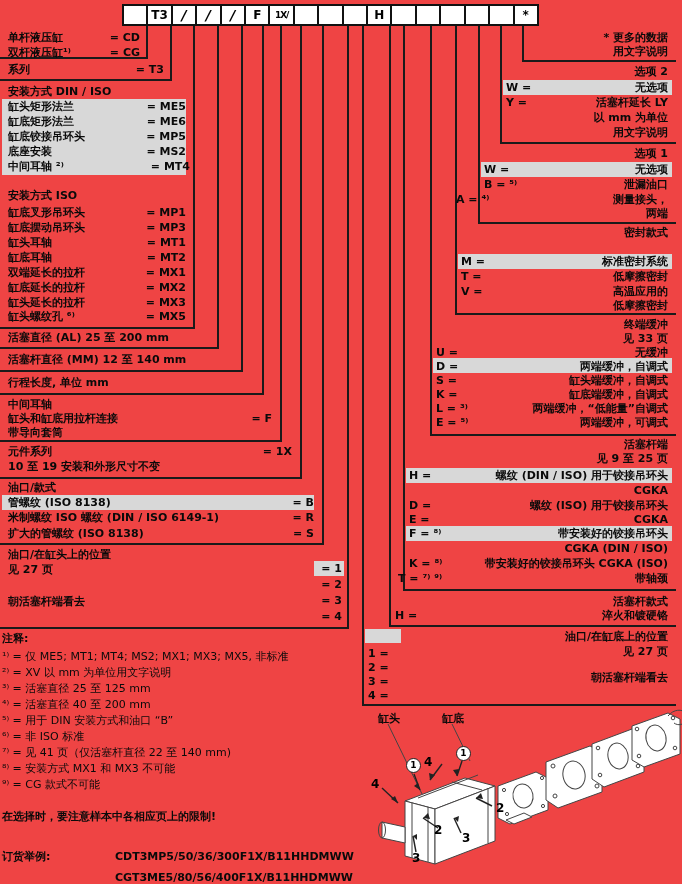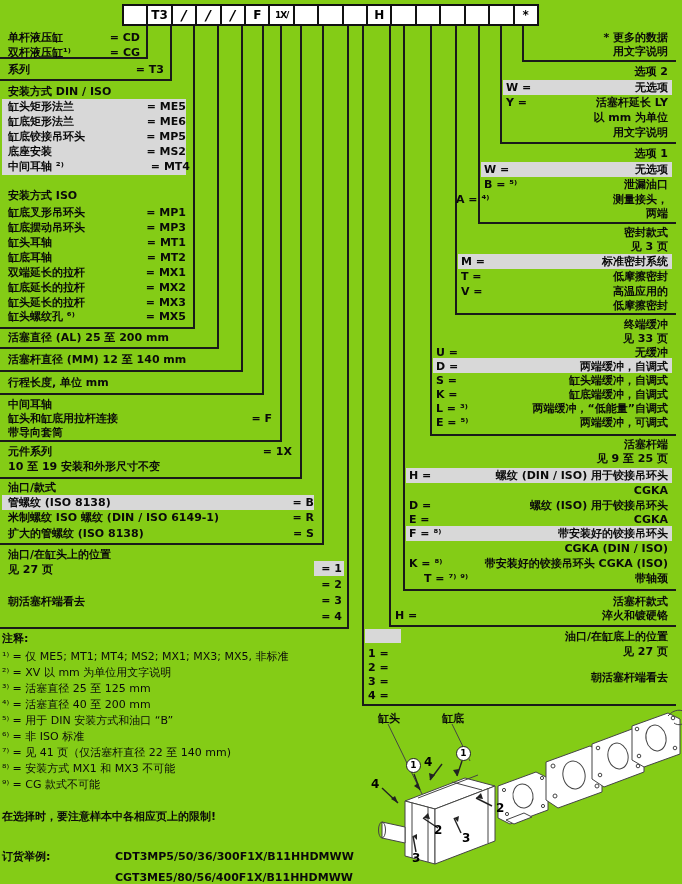--- a/index.html
+++ b/index.html
@@ -1,16 +1,16 @@
 <!DOCTYPE html>
 <html><head>
 <meta charset="utf-8">
 <style>
   html,body{margin:0;padding:0;background:#fff;}
-  #page{position:relative;width:682px;height:884px;background:#84cc16;overflow:hidden;
+  #page{position:relative;width:682px;height:884px;background:#ef4444;overflow:hidden;
         font-family:"DejaVu Sans",sans-serif;color:#000;}
   .t{position:absolute;font:bold 11px/14px "DejaVu Sans",sans-serif;white-space:nowrap;color:#0a0a0a;z-index:3;}
   .n{font-weight:normal;}
   .ra{text-align:right;}
   .vl{position:absolute;width:2px;background:#1a1a1a;z-index:1;}
   .hl{position:absolute;height:2px;background:#1a1a1a;z-index:1;}
   .shade{position:absolute;background:#d8d8d8;z-index:0;}
   .boxrow{position:absolute;left:122px;top:4px;width:417px;height:22px;display:flex;
           border:2px solid #111;box-sizing:border-box;background:#fff;z-index:2;}
   .cell{flex:1;border-left:2px solid #111;box-sizing:border-box;text-align:center;
@@ -180,21 +180,20 @@
   <div class="t ra" style="left:346px;width:322px;top:147px">选项 1</div>
   <div class="t" style="left:484px;top:163px">W =</div>
   <div class="t ra" style="left:346px;width:322px;top:163px">无选项</div>
   <div class="t" style="left:484px;top:178px">B = ⁵⁾</div>
   <div class="t ra" style="left:346px;width:322px;top:178px">泄漏油口</div>
   <div class="t" style="left:456px;top:193px">A = ⁴⁾</div>
   <div class="t ra" style="left:346px;width:322px;top:193px">测量接头，</div>
   <div class="t ra" style="left:346px;width:322px;top:207px">两端</div>
 
   <div class="t ra" style="left:346px;width:322px;top:226px">密封款式</div>
-  <div class="t ra" style="left:346px;width:322px;top:240px">见 3 页</div>
   <div class="t" style="left:461px;top:255px">M =</div>
   <div class="t ra" style="left:346px;width:322px;top:255px">标准密封系统</div>
   <div class="t" style="left:461px;top:270px">T =</div>
   <div class="t ra" style="left:346px;width:322px;top:270px">低摩擦密封</div>
   <div class="t" style="left:461px;top:285px">V =</div>
   <div class="t ra" style="left:346px;width:322px;top:285px">高温应用的</div>
   <div class="t ra" style="left:346px;width:322px;top:299px">低摩擦密封</div>
 
   <div class="t ra" style="left:346px;width:322px;top:318px">终端缓冲</div>
   <div class="t ra" style="left:346px;width:322px;top:332px">见 33 页</div>
@@ -218,21 +217,21 @@
   <div class="t ra" style="left:346px;width:322px;top:484px">CGKA</div>
   <div class="t" style="left:409px;top:499px">D =</div>
   <div class="t ra" style="left:346px;width:322px;top:499px">螺纹 (ISO) 用于铰接吊环头</div>
   <div class="t" style="left:409px;top:513px">E =</div>
   <div class="t ra" style="left:346px;width:322px;top:513px">CGKA</div>
   <div class="t" style="left:409px;top:527px">F = ⁸⁾</div>
   <div class="t ra" style="left:346px;width:322px;top:542px">CGKA (DIN / ISO)</div>
   <div class="t ra" style="left:346px;width:322px;top:527px">带安装好的铰接吊环头</div>
   <div class="t" style="left:409px;top:557px">K = ⁸⁾</div>
   <div class="t ra" style="left:346px;width:322px;top:557px">带安装好的铰接吊环头 CGKA (ISO)</div>
-  <div class="t" style="left:424px;top:572px">T = ⁷⁾ ⁹⁾</div>
+  <div class="t" style="left:398px;top:572px">T = ⁷⁾ ⁹⁾</div>
   <div class="t ra" style="left:346px;width:322px;top:572px">带轴颈</div>
 
   <div class="t ra" style="left:346px;width:322px;top:595px">活塞杆款式</div>
   <div class="t" style="left:395px;top:609px">H =</div>
   <div class="t ra" style="left:346px;width:322px;top:609px">淬火和镀硬铬</div>
 
   <div class="t ra" style="left:346px;width:322px;top:630px">油口/在缸底上的位置</div>
   <div class="t ra" style="left:346px;width:322px;top:645px">见 27 页</div>
   <div class="t" style="left:368px;top:647px">1 =</div>
   <div class="t" style="left:368px;top:661px">2 =</div>

